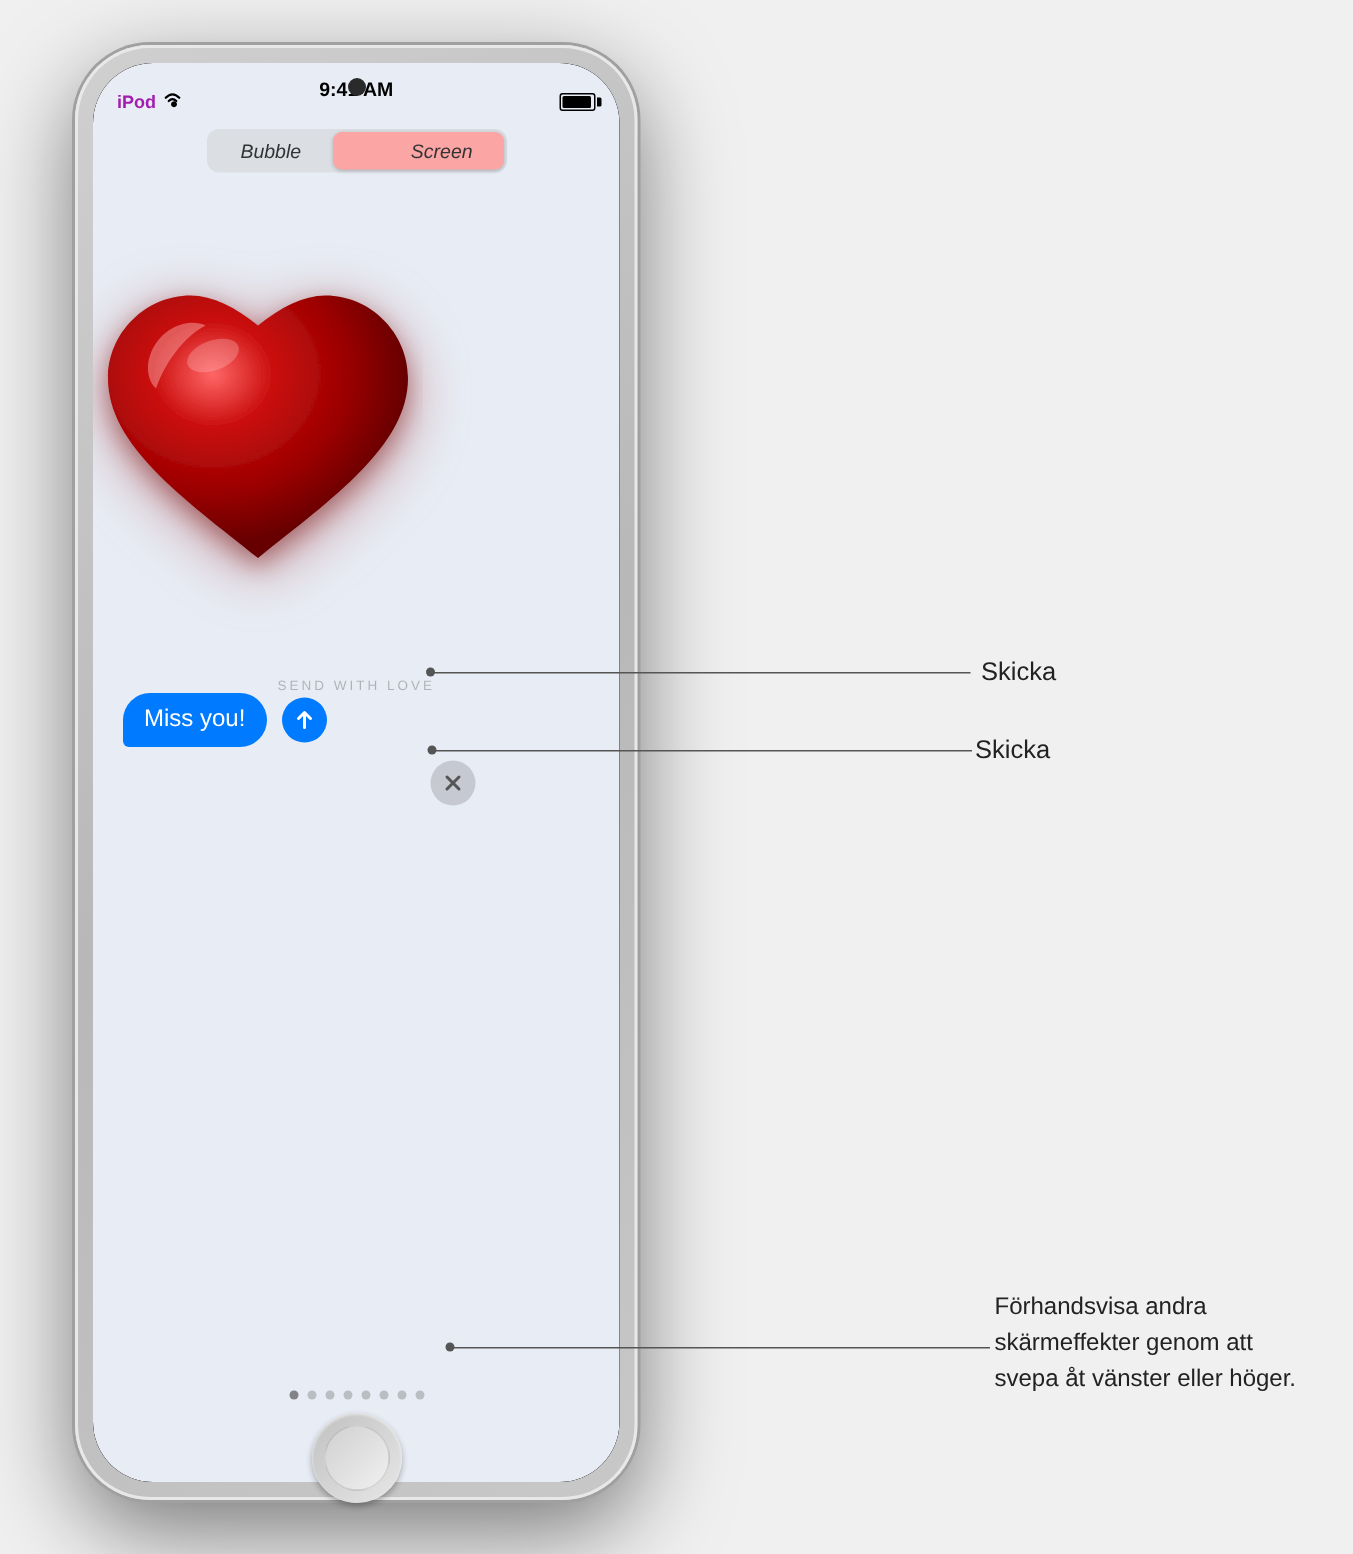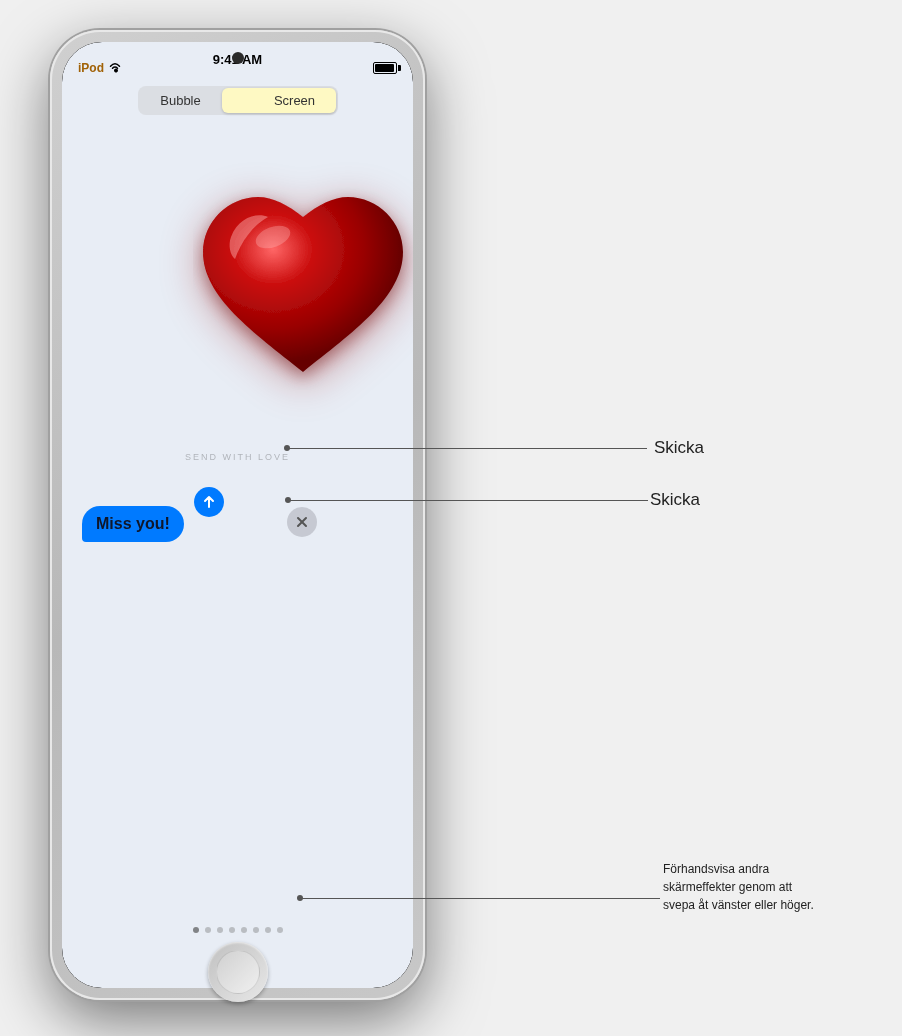--- a/index.html
+++ b/index.html
@@ -82,21 +82,21 @@
       padding: 8px 16px 0;
       z-index: 5;
     }
 
     .status-left {
       display: flex;
       align-items: center;
       gap: 4px;
       font-size: 12px;
       font-weight: 600;
-      color: #a16207;
+      color: #a21caf;
     }
 
     .wifi-icon {
       font-size: 11px;
     }
 
     .status-center {
       font-size: 13px;
       font-weight: 600;
       color: #000;
@@ -145,49 +145,50 @@
     .segment-control {
       position: absolute;
       top: 44px;
       left: 50%;
       transform: translateX(-50%);
       display: flex;
       background: rgba(200,200,200,0.4);
       border-radius: 8px;
       padding: 2px;
       width: 200px;
+      font-style: italic;
     }
 
     .segment-btn {
       flex: 1;
       padding: 5px 10px;
       text-align: center;
       font-size: 13px;
       color: #333;
       border-radius: 6px;
       cursor: pointer;
     }
 
     .segment-btn.active {
-      background: #fef9c3;
+      background: #fca5a5;
       box-shadow: 0 1px 3px rgba(0,0,0,0.2);
       font-weight: 500;
       padding-left: 42px;
     }
 
     
     .heart-container {
       position: absolute;
       top: 75px;
       left: 0;
       width: 351px;
       height: 350px;
       display: flex;
       align-items: center;
-      justify-content: flex-end;
+      justify-content: flex-start;
     }
 
     .heart-svg {
       width: 220px;
       height: 210px;
       filter: drop-shadow(0 8px 20px rgba(150,0,0,0.4));
     }
 
     
     .send-with-love {
@@ -210,28 +211,27 @@
       left: 0;
       width: 351px;
       display: flex;
       align-items: center;
       padding: 0 20px;
       gap: 10px;
     }
 
     .message-bubble {
       background: #007AFF;
-      color: #0f172a;
+      color: #ffffff;
       font-size: 16px;
-      font-weight: 700;
+      font-weight: 400;
       padding: 9px 14px;
       border-radius: 18px;
       border-bottom-left-radius: 4px;
       white-space: nowrap;
-      margin-top: 44px;
     }
 
     .send-button {
       width: 30px;
       height: 30px;
       background: #007AFF;
       border-radius: 50%;
       display: flex;
       align-items: center;
       justify-content: center;
@@ -449,17 +449,17 @@
   <div class="callout-dot" style="left:287px; top:448px;"></div>
   <div class="callout-line" style="left:287px; top:448px; width:360px;"></div>
   <div class="callout-text" style="left:654px; top:438px; font-size:17px;">Skicka</div>
 
   <div class="callout-dot" style="left:288px; top:500px;"></div>
   <div class="callout-line" style="left:288px; top:500px; width:360px;"></div>
   <div class="callout-text" style="left:650px; top:490px; font-size:17px;">Skicka</div>
 
   <div class="callout-dot" style="left:300px; top:898px;"></div>
   <div class="callout-line" style="left:300px; top:898px; width:360px;"></div>
-  <div style="position:absolute; left:663px; top:860px; font-size:12px; color:#222; line-height:1.5;">
+  <div style="position:absolute; left:663px; top:860px; font-size:16px; color:#222; line-height:1.5;">
     Förhandsvisa andra<br>skärmeffekter genom att<br>svepa åt vänster eller höger.
   </div>
 
 </div>
 
 </body></html>

